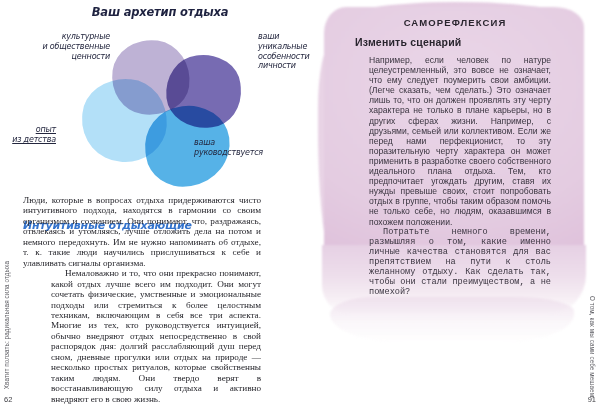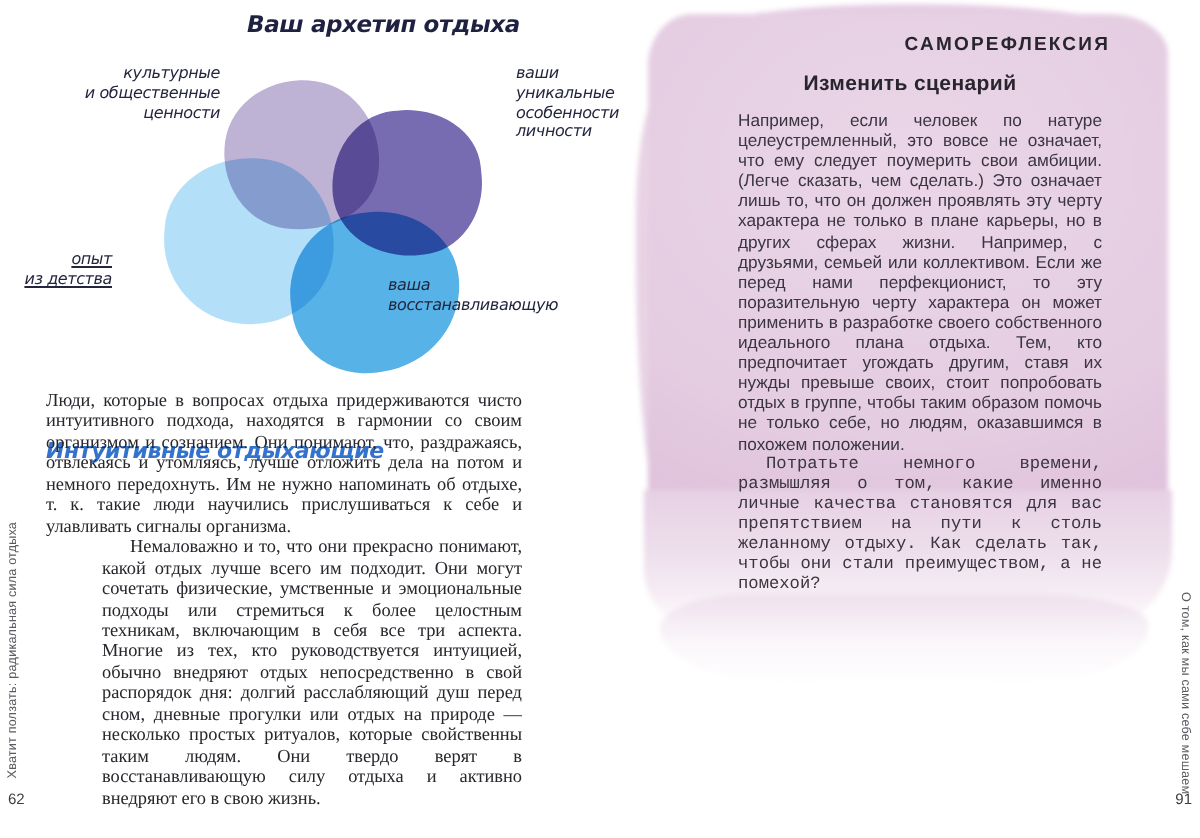--- a/index.html
+++ b/index.html
@@ -7,21 +7,21 @@
   body { font-family: "Liberation Sans", sans-serif; position: relative; }
 
   .spread { position: absolute; left: 0; top: 0; width: 600px; height: 419px; background: #ffffff; }
   .page { position: absolute; top: 0; width: 300px; height: 419px; }
   .page-left { left: 0; }
   .page-right { left: 300px; }
 
   
   .diagram-title {
     position: absolute; left: 60px; top: 5px; width: 200px;
-    text-align: right;
+    text-align: center;
     font-family: "DejaVu Sans", sans-serif;
     font-style: italic; font-weight: bold;
     font-size: 11.5px; letter-spacing: -0.2px;
     color: #1e2240;
   }
   .venn { position: absolute; left: 0; top: 0; width: 300px; height: 200px; padding-left: 36px; }
   .blob {
     position: absolute; mix-blend-mode: multiply; opacity: 0.88;
   }
   .blob-lavender { left: 112px; top: 40px; width: 78px; height: 75px;
@@ -85,27 +85,27 @@
     border-radius: 0 0 40px 30px;
   }
   .wc-tail {
     left: 10px; right: 14px; bottom: 0; height: 46px;
     background: linear-gradient(to bottom, rgba(238,223,236,0.85) 0%, rgba(246,239,245,0.5) 55%, rgba(255,255,255,0) 100%);
     border-radius: 30% 40% 50% 50% / 60% 50% 100% 100%;
   }
 
   .kicker {
     position: absolute; left: 55px; top: 17px; width: 200px;
-    text-align: right; font-weight: bold;
+    text-align: center; font-weight: bold;
     font-size: 9.5px; letter-spacing: 1.1px;
     color: #29252e;
   }
   .rp-title {
     position: absolute; left: 55px; top: 36px; width: 200px;
-    text-align: center; font-weight: bold;
+    font-weight: bold;
     font-size: 10.5px; letter-spacing: 0.2px;
     color: #29252e;
   }
   .right-body {
     position: absolute; left: 69px; top: 55px; width: 182px;
     font-size: 8.6px; line-height: 10.1px;
     color: #3a3540; text-align: justify;
   }
   .right-body p + p { text-indent: 14px; font-family: Liberation Mono, monospace; }
 
@@ -142,21 +142,21 @@
       <div class="venn-label vl-top-left">культурные
 и общественные
 ценности</div>
       <div class="venn-label vl-top-right">ваши
 уникальные
 особенности
 личности</div>
       <div class="venn-label vl-bottom-left">опыт
 из детства</div>
       <div class="venn-label vl-bottom-right">ваша
-восстанавливающую</div>
+руководствуется</div>
     </div>
 
     <div class="section-heading" style="color: rgb(52, 115, 204);">Интуитивные отдыхающие</div>
 
     <div class="left-body">
       <p>Люди, которые в вопросах отдыха придерживаются чисто интуитивного подхода, находятся в гармонии со своим организмом и сознанием. Они понимают, что, раздражаясь, отвлекаясь и утомляясь, лучше отложить дела на потом и немного передохнуть. Им не нужно напоминать об отдыхе, т. к. такие люди научились прислушиваться к себе и улавливать сигналы организма.</p>
       <p>Немаловажно и то, что они прекрасно понимают, какой отдых лучше всего им подходит. Они могут сочетать физические, умственные и эмоциональные подходы или стремиться к более целостным техникам, включающим в себя все три аспекта. Многие из тех, кто руководствуется интуицией, обычно внедряют отдых непосредственно в свой распорядок дня: долгий расслабляющий душ перед сном, дневные прогулки или отдых на природе — несколько простых ритуалов, которые свойственны таким людям. Они твердо верят в восстанавливающую силу отдыха и активно внедряют его в свою жизнь.</p>
     </div>
 
     <div class="spine-text spine-left-text">Хватит ползать: радикальная сила отдыха</div>

